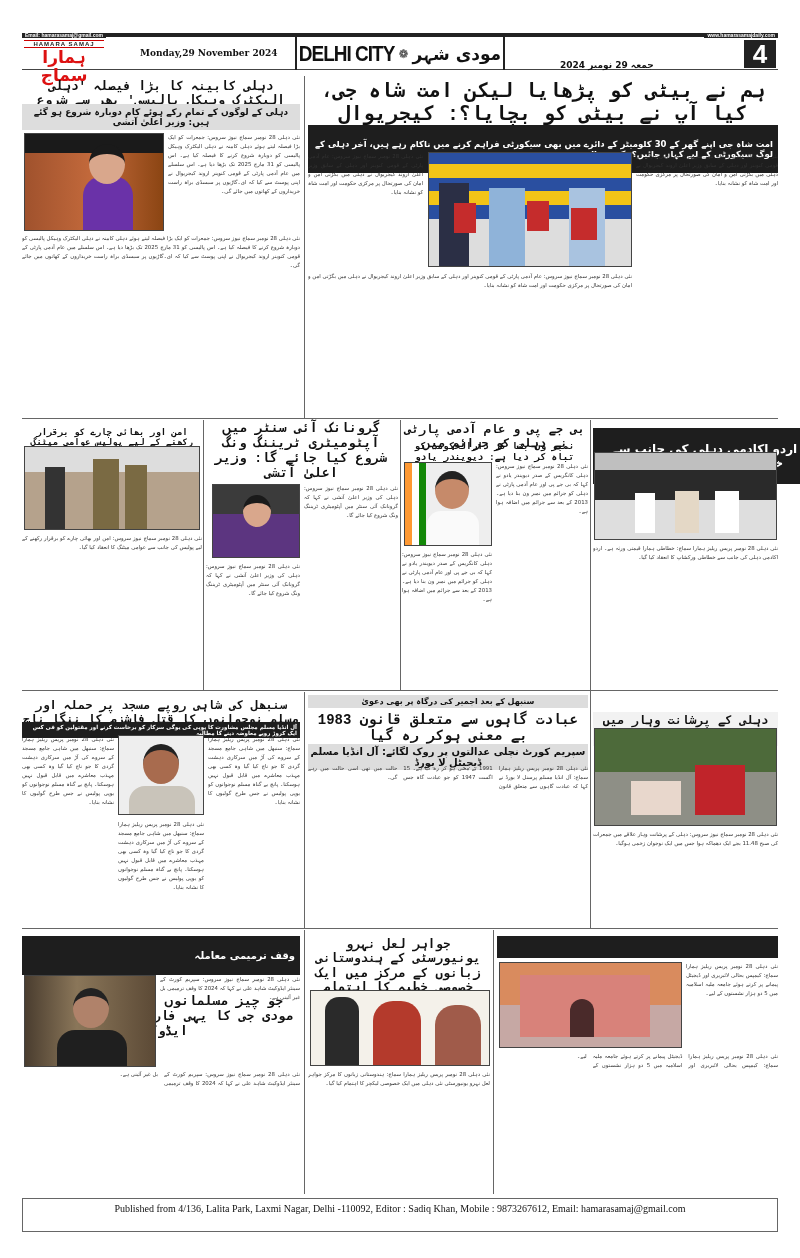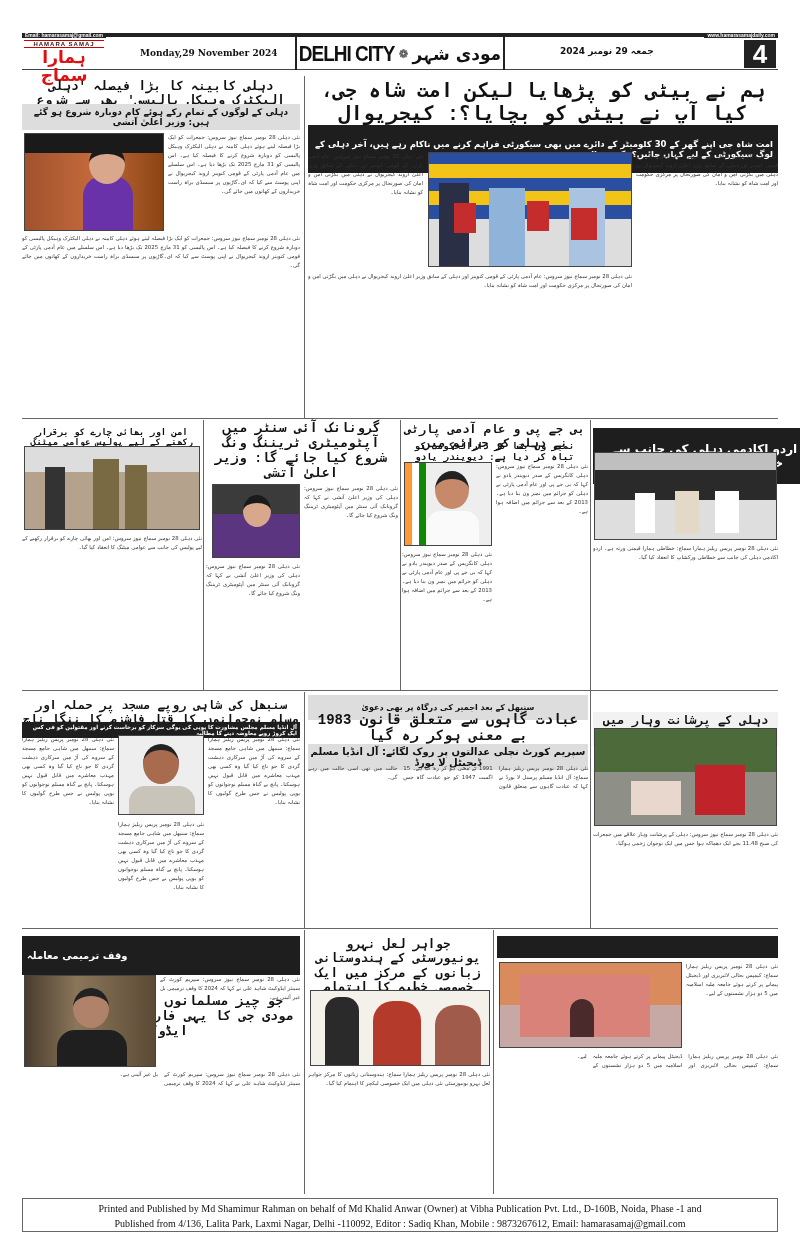--- a/index.html
+++ b/index.html
@@ -9,21 +9,21 @@
 .email{left:22px;top:33px;font:bold 5px "Liberation Sans",sans-serif;color:#fff;background:#222;padding:0 3px;height:5px;line-height:5px}
 .site{right:22px;top:33px;font:bold 5px "Liberation Sans",sans-serif;color:#fff;background:#222;padding:0 3px;height:5px;line-height:5px}
 .logo{left:24px;top:40px;width:80px;height:20px}
 .logo .en{font:bold 6px "Liberation Sans",sans-serif;color:#222;letter-spacing:1px;text-align:center;border-top:1px solid #c00;border-bottom:1px solid #c00}
 .logo .ur{font:bold 17px "DejaVu Sans",sans-serif;color:#d11;text-align:center;line-height:18px;direction:rtl}
 .date-en{left:140px;top:48px;font:bold 9px "DejaVu Serif",serif}
 .section{left:295px;top:37px;width:210px;height:33px;border-left:2px solid #222;border-right:2px solid #222;display:flex;align-items:center;justify-content:center;gap:4px}
 .section .en{font:bold 19px "Liberation Sans",sans-serif;letter-spacing:-1px;transform:scaleY(1.2)}
 .section .ur{font:bold 17px "DejaVu Sans",sans-serif;direction:rtl}
 .section .star{font-size:12px}
-.date-ur{left:560px;top:46px;font:bold 9px "DejaVu Sans",sans-serif;direction:rtl}
+.date-ur{left:560px;top:60px;font:bold 9px "DejaVu Sans",sans-serif;direction:rtl}
 .pageno{left:744px;top:40px;width:32px;height:28px;background:#222;color:#fff;font:bold 26px "Liberation Sans",sans-serif;text-align:center;line-height:28px}
 .hl{font-family:Liberation Mono, monospace;direction:rtl;text-align:center;font-weight:bold;line-height:1.15}
 .bar-dark{background:#1e1e1e;color:#fff;font-family:"DejaVu Sans",sans-serif;direction:rtl;font-size:9px;padding:14px 5px;text-align:right;font-weight:bold}
 .bar-grey{background:#ddd;color:#111;font-family:"DejaVu Sans",sans-serif;direction:rtl;text-align:center;font-weight:bold}
 .body-text{font-family:"DejaVu Sans",sans-serif;direction:rtl;text-align:justify;font-size:5.4px;line-height:9px;color:#333}
 .photo{background:#888;overflow:hidden;border:1px solid #444}
 .rule-v{background:#666;width:1px}
 .rule-h{background:#666;height:1px}
 .footer{left:22px;top:1198px;width:756px;height:34px;border:1px solid #666;text-align:center;font:10px/15px "Liberation Serif",serif;padding-top:2px}
 .ph-atishi{background:radial-gradient(circle at 60% 35%,#e8b8a0 0 14%,transparent 15%),linear-gradient(#1a1a1a 0 20%,transparent 20%),linear-gradient(90deg,#a0522d,#c46a3c 50%,#8b4513);}
@@ -109,35 +109,35 @@
 <div class="abs hl" style="left:22px;top:700px;width:278px;font-size:12px">سنبھل کی شاہی روپے مسجد پر حملہ اور مسلم نوجوانوں کا قتل فاشزم کا ننگا ناچ</div>
 <div class="abs bar-dark" style="left:22px;top:722px;width:278px;font-size:5.5px;padding:2px 3px">آل انڈیا مسلم مجلس مشاورت کا یوپی کی یوگی سرکار کو برخاست کرنے اور مقتولین کو فی کس ایک کروڑ روپے معاوضہ دینے کا مطالبہ</div>
 <div class="abs photo" style="left:118px;top:735px;width:86px;height:80px;background:#eee">
   <div style="position:absolute;left:24px;top:8px;width:36px;height:40px;background:#a86b4e;border-radius:50%;border-top:6px solid #222"></div>
   <div style="position:absolute;left:10px;top:50px;width:66px;height:30px;background:#c9c4ba;border-radius:16px 16px 0 0"></div>
 </div>
 <div class="abs body-text" style="left:208px;top:735px;width:92px;height:190px;overflow:hidden">نئی دہلی 28 نومبر پریس ریلیز ہمارا سماج: سنبھل میں شاہی جامع مسجد کے سروے کی آڑ میں سرکاری دہشت گردی کا جو ناچ کیا گیا وہ کسی بھی مہذب معاشرے میں قابل قبول نہیں ہوسکتا۔ پانچ بے گناہ مسلم نوجوانوں کو یوپی پولیس نے جس طرح گولیوں کا نشانہ بنایا۔</div>
 <div class="abs body-text" style="left:22px;top:735px;width:92px;height:190px;overflow:hidden">نئی دہلی 28 نومبر پریس ریلیز ہمارا سماج: سنبھل میں شاہی جامع مسجد کے سروے کی آڑ میں سرکاری دہشت گردی کا جو ناچ کیا گیا وہ کسی بھی مہذب معاشرے میں قابل قبول نہیں ہوسکتا۔ پانچ بے گناہ مسلم نوجوانوں کو یوپی پولیس نے جس طرح گولیوں کا نشانہ بنایا۔</div>
 <div class="abs body-text" style="left:118px;top:820px;width:86px;height:105px;overflow:hidden">نئی دہلی 28 نومبر پریس ریلیز ہمارا سماج: سنبھل میں شاہی جامع مسجد کے سروے کی آڑ میں سرکاری دہشت گردی کا جو ناچ کیا گیا وہ کسی بھی مہذب معاشرے میں قابل قبول نہیں ہوسکتا۔ پانچ بے گناہ مسلم نوجوانوں کو یوپی پولیس نے جس طرح گولیوں کا نشانہ بنایا۔</div>
 
-<div class="abs bar-grey" style="left:308px;top:695px;width:280px;font-size:8px;padding:8px">سنبھل کے بعد اجمیر کی درگاہ پر بھی دعویٰ</div>
+<div class="abs bar-grey" style="left:308px;top:695px;width:280px;font-size:8px;padding:2px">سنبھل کے بعد اجمیر کی درگاہ پر بھی دعویٰ</div>
 <div class="abs hl" style="left:308px;top:712px;width:280px;font-size:14px">عبادت گاہوں سے متعلق قانون 1983 بے معنی ہوکر رہ گیا</div>
 <div class="abs bar-grey" style="left:308px;top:744px;width:280px;font-size:10px;padding:2px">سپریم کورٹ نچلی عدالتوں پر روک لگائے: آل انڈیا مسلم ڈیجیٹل لا بورڈ</div>
 <div class="abs body-text" style="left:308px;top:764px;width:280px;height:160px;overflow:hidden;column-count:3;column-gap:6px">نئی دہلی 28 نومبر پریس ریلیز ہمارا سماج: آل انڈیا مسلم پرسنل لا بورڈ نے کہا کہ عبادت گاہوں سے متعلق قانون 1991 بے معنی ہو کر رہ گیا ہے۔ 15 اگست 1947 کو جو عبادت گاہ جس حالت میں تھی اسی حالت میں رہے گی۔</div>
 
 <div class="abs hl" style="left:593px;top:712px;width:185px;font-size:12px;background:#f2f2f2;padding:3px">دہلی کے پرشانت وہار میں دھماکہ، نوجوان زخمی</div>
 <div class="abs photo" style="left:594px;top:728px;width:183px;height:98px;background:linear-gradient(#4d6a3a 0 45%,#8e8f86 45%)">
   <div style="position:absolute;left:100px;top:36px;width:50px;height:50px;background:#c0242a"></div>
   <div style="position:absolute;left:36px;top:52px;width:50px;height:34px;background:#e8d7cc"></div>
 </div>
 <div class="abs body-text" style="left:593px;top:830px;width:185px;height:95px;overflow:hidden">نئی دہلی 28 نومبر سماج نیوز سروس: دہلی کے پرشانت وہار علاقے میں جمعرات کی صبح 11.48 بجے ایک دھماکہ ہوا جس میں ایک نوجوان زخمی ہوگیا۔</div>
 
 <div class="abs rule-h" style="left:22px;top:928px;width:756px"></div>
 
-<div class="abs bar-dark" style="left:22px;top:936px;width:278px;font-size:10px;text-align:left">وقف ترمیمی معاملہ</div>
+<div class="abs bar-dark" style="left:22px;top:936px;width:278px;font-size:10px;text-align:right">وقف ترمیمی معاملہ</div>
 <div class="abs hl" style="left:22px;top:995px;width:278px;font-size:13px">جو چیز مسلمانوں کی وہ غیر آئینی مودی جی کا یہی فارمولا ہے: شاہد علی ایڈوکیٹ</div>
 <div class="abs photo" style="left:24px;top:975px;width:132px;height:92px;background:linear-gradient(90deg,#4a3d2f,#8a7659 40%,#5c4a36)">
   <div style="position:absolute;left:48px;top:12px;width:36px;height:40px;background:#b0826a;border-radius:50%;border-top:8px solid #222"></div>
   <div style="position:absolute;left:32px;top:54px;width:70px;height:38px;background:#1f1f1f;border-radius:18px 18px 0 0"></div>
 </div>
 <div class="abs body-text" style="left:160px;top:975px;width:140px;height:100px;overflow:hidden">نئی دہلی 28 نومبر سماج نیوز سروس: سپریم کورٹ کے سینئر ایڈوکیٹ شاہد علی نے کہا کہ 2024 کا وقف ترمیمی بل غیر آئینی ہے۔</div>
 <div class="abs body-text" style="left:22px;top:1070px;width:278px;height:122px;overflow:hidden;column-count:2;column-gap:6px">نئی دہلی 28 نومبر سماج نیوز سروس: سپریم کورٹ کے سینئر ایڈوکیٹ شاہد علی نے کہا کہ 2024 کا وقف ترمیمی بل غیر آئینی ہے۔</div>
 
 <div class="abs hl" style="left:308px;top:938px;width:180px;font-size:12.5px">جواہر لعل نہرو یونیورسٹی کے ہندوستانی زبانوں کے مرکز میں ایک خصوصی خطبہ کا اہتمام</div>
 <div class="abs photo" style="left:310px;top:990px;width:180px;height:76px;background:#f4f1ea">
@@ -159,15 +159,14 @@
 
 <div class="abs rule-v" style="left:304px;top:76px;height:342px"></div>
 <div class="abs rule-v" style="left:304px;top:692px;height:236px"></div>
 <div class="abs rule-v" style="left:304px;top:930px;height:264px"></div>
 <div class="abs rule-v" style="left:590px;top:420px;height:508px"></div>
 <div class="abs rule-v" style="left:400px;top:420px;height:270px"></div>
 <div class="abs rule-v" style="left:203px;top:420px;height:270px"></div>
 <div class="abs rule-v" style="left:493px;top:930px;height:264px"></div>
 
 <div class="abs footer">
-  <div>Printed and Published by Md Shamimur Rahman on behalf of Md Khalid Anwar (Owner) at Vibha Publication Pvt. Ltd., D-160B, Noida, Phase -1 and</div>
   <div>Published from 4/136, Lalita Park, Laxmi Nagar, Delhi -110092,  Editor : Sadiq Khan, Mobile : 9873267612, Email: hamarasamaj@gmail.com</div>
 </div>
 
 </body></html>

